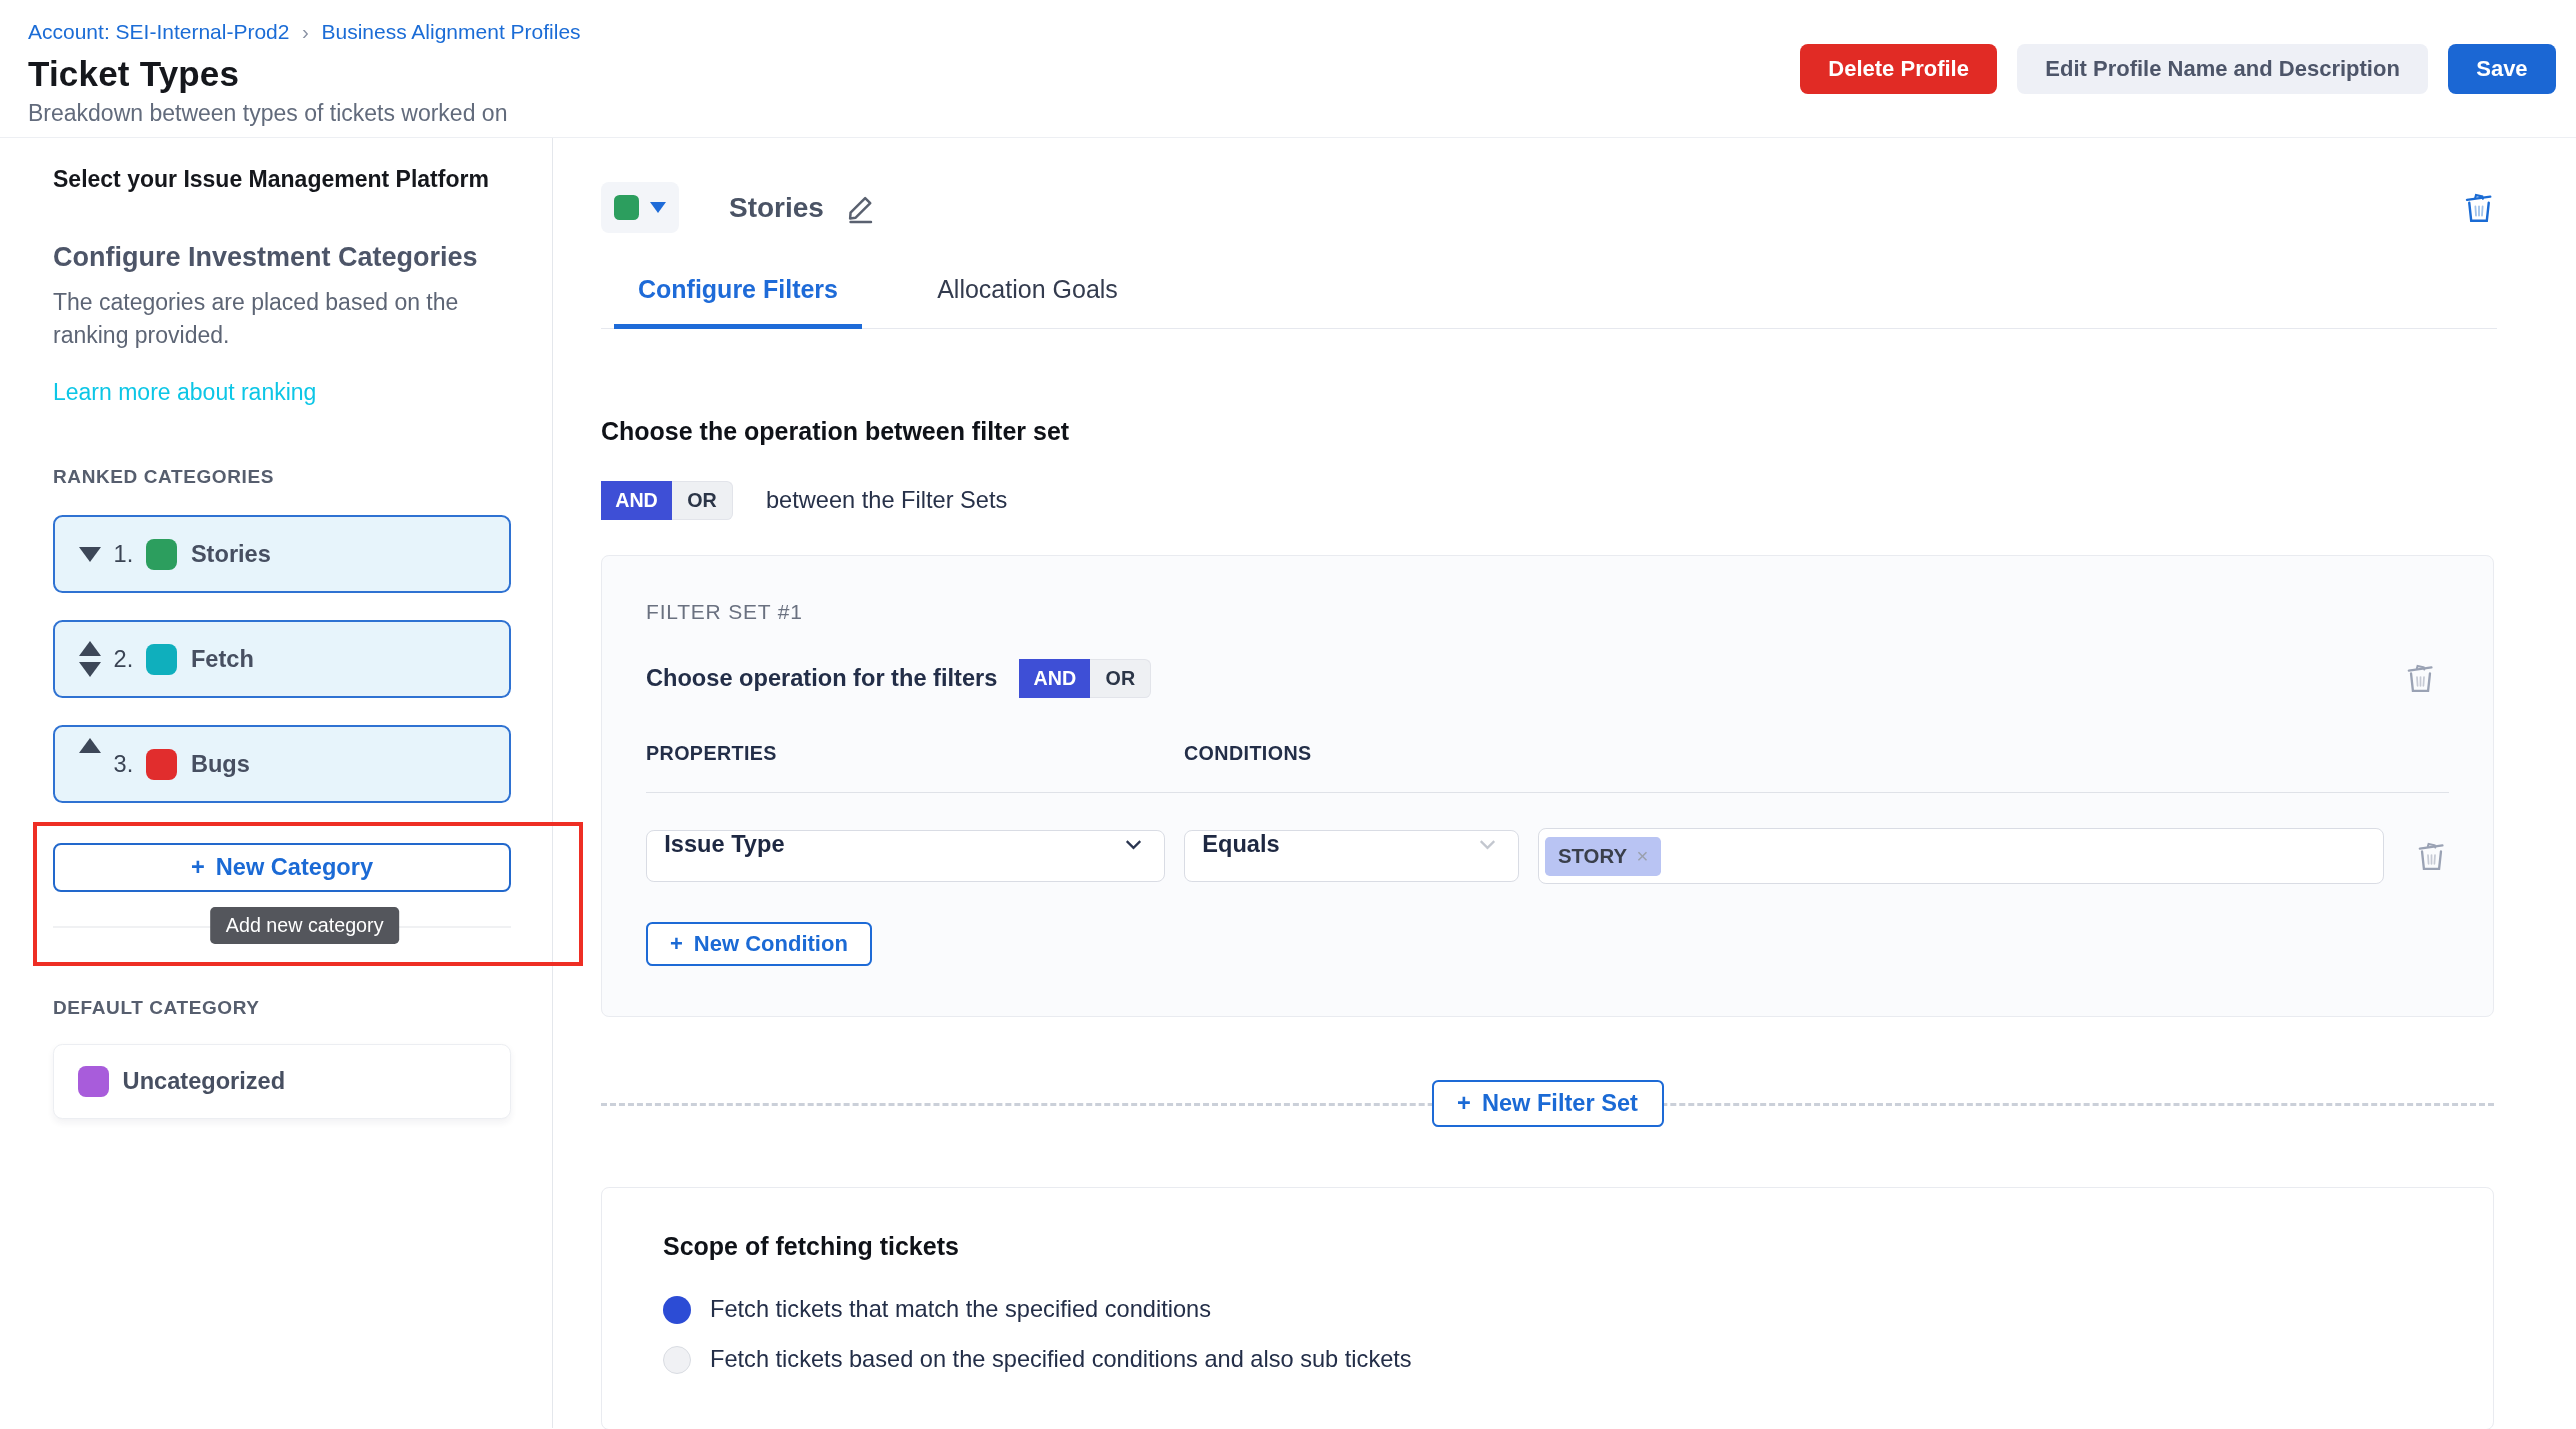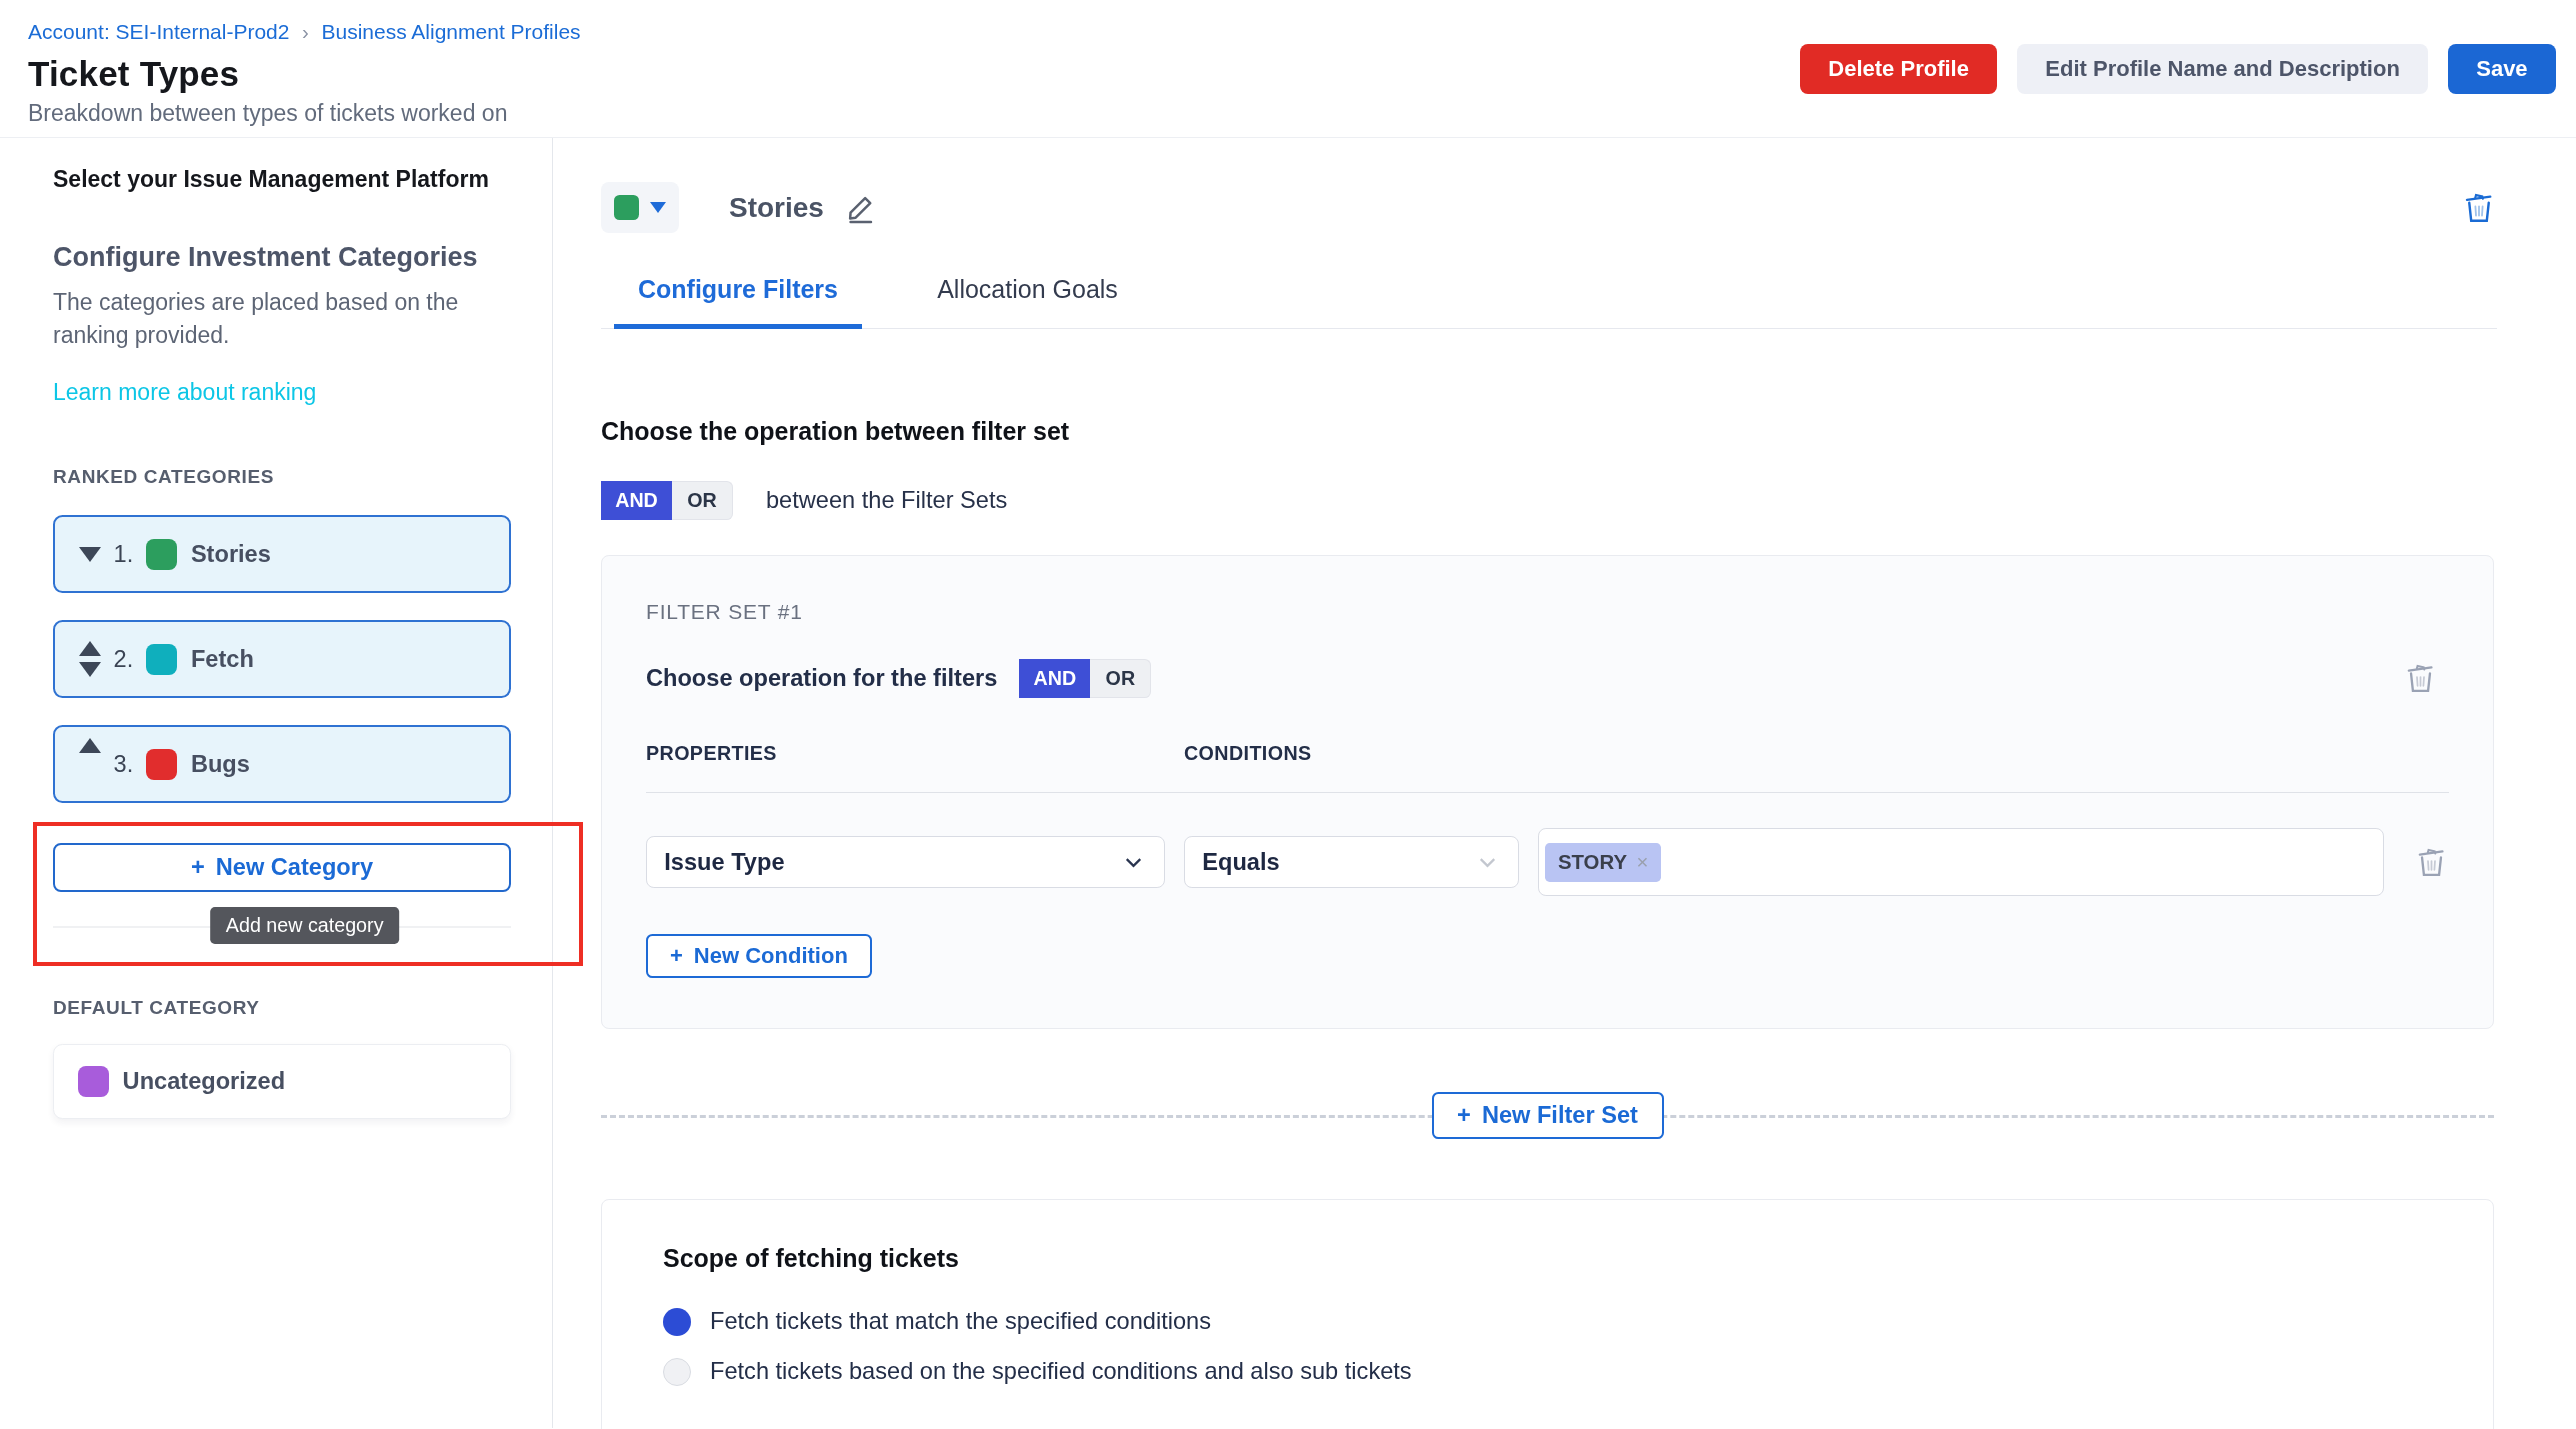--- a/index.html
+++ b/index.html
@@ -89,24 +89,24 @@
   .filter-panel { margin-top:35px; width:1893px; background:#fafbfd; border:1.6px solid #e9ebf0; border-radius:7.9px; padding:44px 44px 50px 44px; }
   .fs-title { font-size:21px; color:#6a7180; letter-spacing:0.8px; }
   .fs-oprow { margin-top:35px; display:flex; align-items:center; }
   .fs-oplabel { font-size:23.6px; font-weight:700; color:#232e48; }
   .fs-oprow .toggle { margin-left:22px; }
   .fgrid { display:grid; grid-template-columns:519px 335px 846px 1fr; column-gap:19px; align-items:center; }
   .col-head { font-size:19.7px; font-weight:700; color:#232e48; letter-spacing:0.4px; }
   .cols-row { margin-top:44px; }
   .fs-divider { margin-top:27px; height:1.6px; background:#dfe2e8; }
   .cond-row { margin-top:35px; }
-  .ctl { height:52px; background:#fff; border:1.6px solid #d9dce4; border-radius:7.9px; display:flex; align-items:center;
+  .ctl { height:52px; background:#fff; border:1.6px solid #d9dce4; border-radius:7.9px; display:flex; align-items:flex-start;
     justify-content:space-between; padding:0 17.3px; cursor:pointer; }
   .ctl-text { font-size:23.6px; font-weight:600; color:#1e2842; }
-  .value-box { height:68px; background:#fff; border:1.6px solid #d9dce4; border-radius:7.9px; display:flex; align-items:center; padding:0 6.3px; cursor:text; }
+  .value-box { height:56px; background:#fff; border:1.6px solid #d9dce4; border-radius:7.9px; display:flex; align-items:center; padding:0 6.3px; cursor:text; }
   .tag { background:#b9c4f3; border-radius:4.7px; padding:7.9px 12.6px; display:flex; align-items:center; gap:9.4px; }
   .tag-text { font-size:20.4px; font-weight:700; color:#3a3f4b; }
   .tag-x { font-size:20.4px; color:#9aa0ad; cursor:pointer; }
   .row-trash { justify-self:start; margin-left:11px; }
   .btn-newcond { margin-top:38px; height:44px; padding:0 22px; background:#fff; border:2.4px solid #1d6ad6; border-radius:6.3px;
     color:#1b6ad5; font-size:22px; font-weight:700; display:inline-flex; align-items:center; gap:11px; cursor:pointer; }
 
   
   .nfs-zone { position:relative; width:1893px; height:118px; margin-top:28px; }
   .nfs-line { position:absolute; top:58px; left:0; right:0; border-top:3.1px dashed #cbd0d9; }

